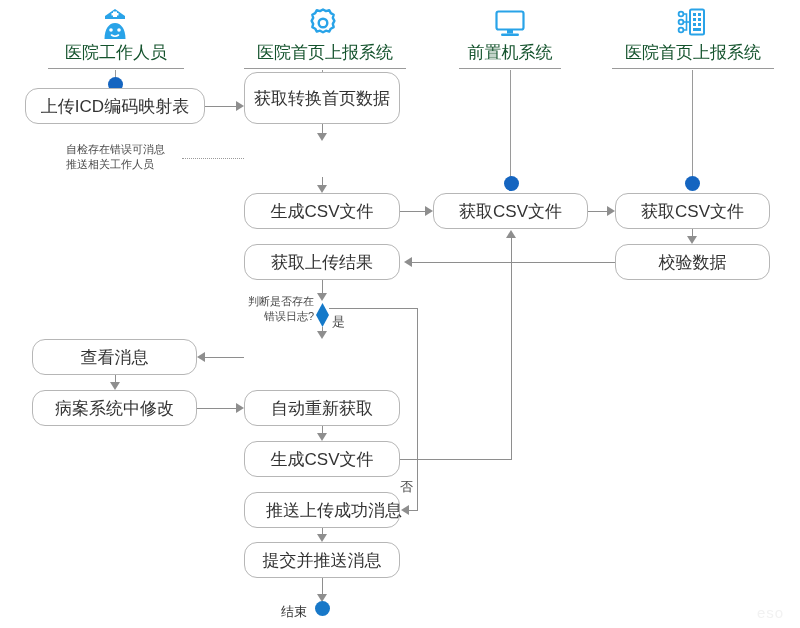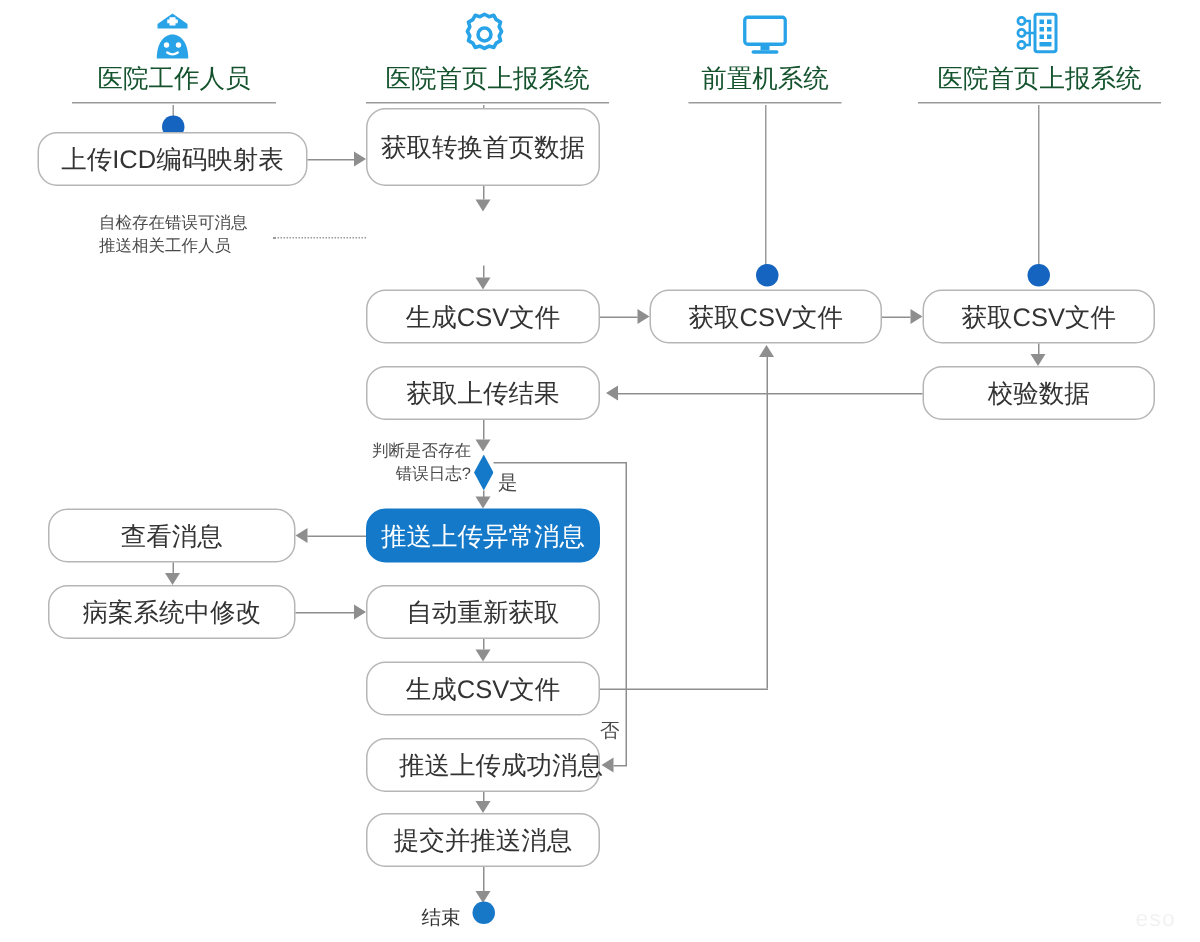--- a/index.html
+++ b/index.html
@@ -245,23 +245,20 @@
   </div>
 
   <div class="node" style="left:615px; top:244px; width:155px; height:36px;">
     <span>校验数据</span>
   </div>
 
   <div class="node" style="left:32px; top:339px; width:165px; height:36px;">
     <span>查看消息</span>
   </div>
 
-  <div class="node highlight" style="left:244px; top:339px; width:156px; height:36px;">
-    <span>推送上传异常消息</span>
-  </div>
 
   <div class="node" style="left:32px; top:390px; width:165px; height:36px;">
     <span>病案系统中修改</span>
   </div>
 
   <div class="node" style="left:244px; top:390px; width:156px; height:36px;">
     <span>自动重新获取</span>
   </div>
 
   <div class="node" style="left:244px; top:441px; width:156px; height:36px;">

